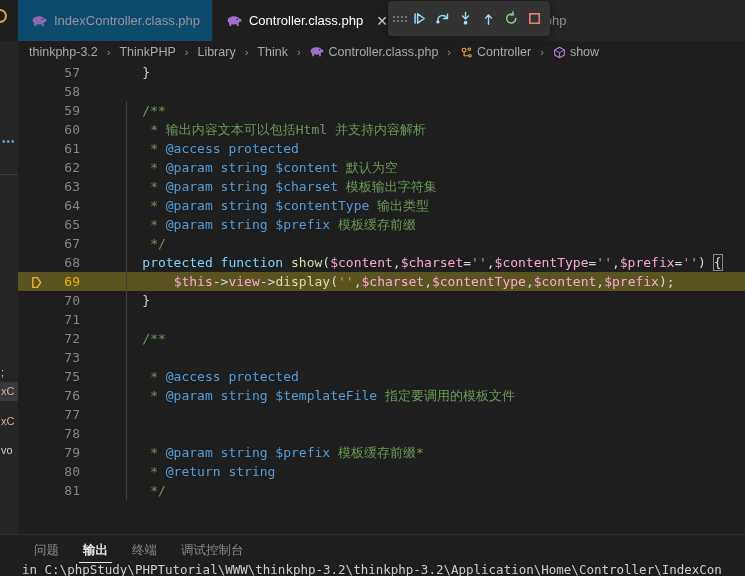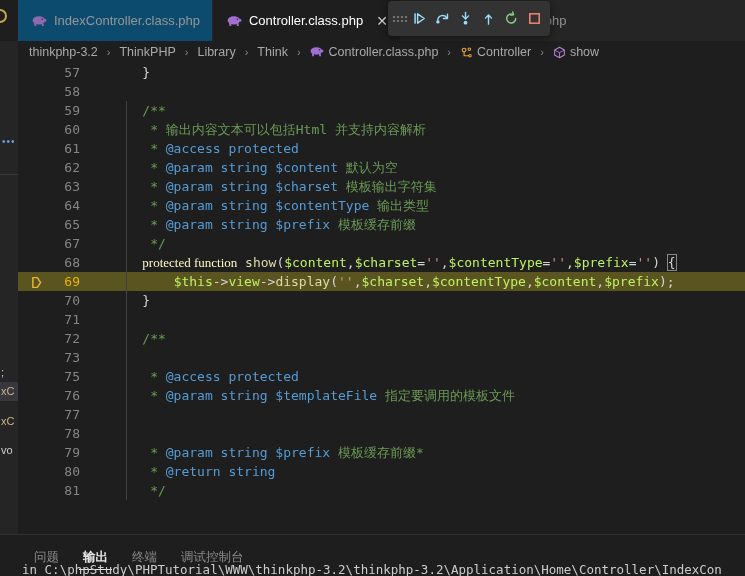--- a/index.html
+++ b/index.html
@@ -103,35 +103,35 @@
   .row.current .gutter{color:#eab308;}
   .code{position:absolute;left:93px;top:0;right:0;height:19px;white-space:pre;}
   .indent-guide{
     position:absolute;left:108px;top:0;width:1px;height:19px;background:#404040;
   }
   .dbg-arrow{position:absolute;left:12px;top:3px;width:13px;height:13px;}
 
   
   .t-com{color:#6a9955;}
   .t-doctag{color:#569cd6;}
-  .t-var{color:#bef264;}
-  .t-kw{color:#fef9c3;font-family:Liberation Serif, serif;}
+  .t-var{color:#f9a8d4;}
+  .t-kw{color:#7dd3fc;}
   .t-fn{color:#dcdcaa;}
   .t-str{color:#ce9178;}
   .t-plain{color:#d4d4d4;}
   .t-punc{color:#d4d4d4;}
   .bracket-box{outline:1px solid #888888;outline-offset:0px;}
 
   
   .panel{
     position:absolute;left:0;bottom:0;width:745px;height:41px;background:#1e1e1e;
     border-top:1px solid #303031;
   }
   .panel-tabs{
-    position:absolute;left:22px;top:8px;height:29px;display:flex;align-items:center;gap:0px;
+    position:absolute;left:22px;top:1px;height:29px;display:flex;align-items:center;gap:0px;
   }
   .ptab{
     position:relative;height:29px;display:flex;align-items:center;
     padding:0 12px;color:#8b8b8b;font-size:12.5px;white-space:nowrap;
   }
   .ptab.active{color:#e7e7e7;font-weight:bold;}
   .ptab.active:after{
     content:"";position:absolute;left:8px;right:8px;bottom:2px;height:1px;background:#e7e7e7;
   }
   .panel-out{

